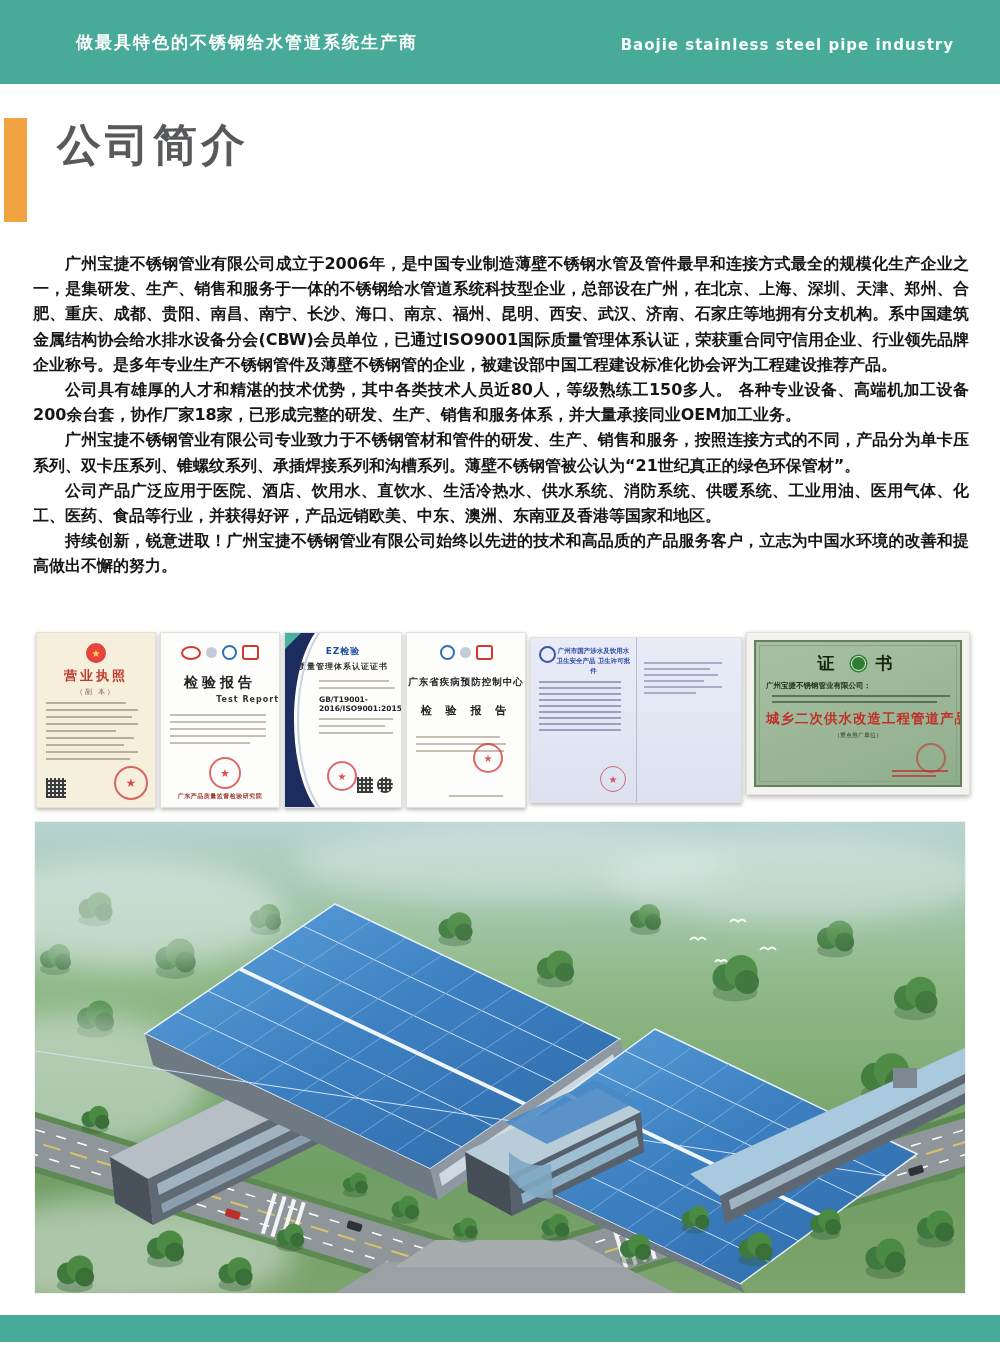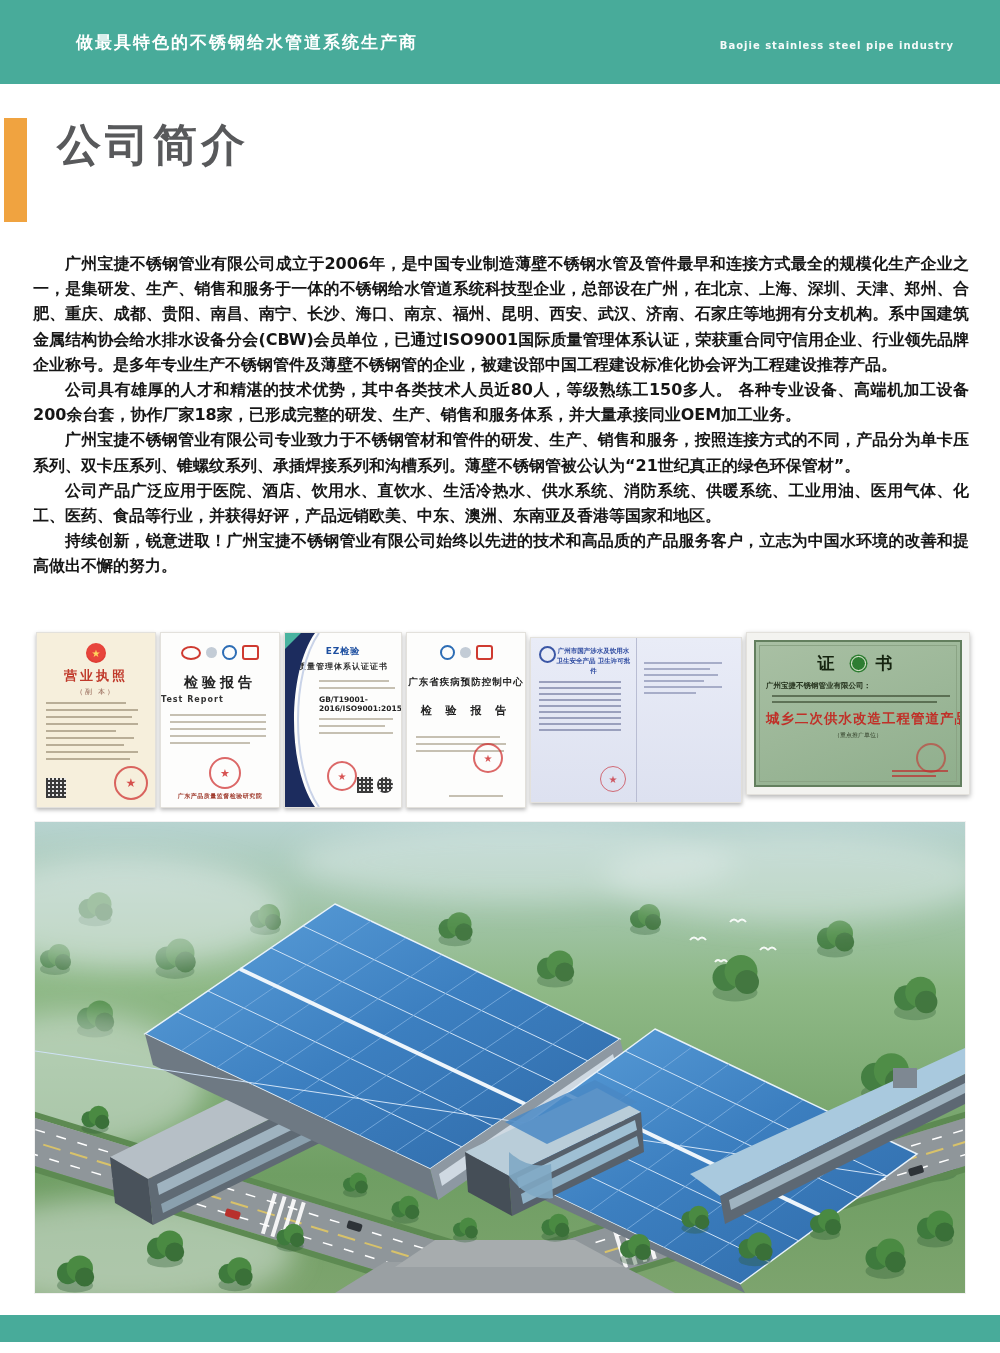--- a/index.html
+++ b/index.html
@@ -7,21 +7,21 @@
         font-family:"DejaVu Sans","Liberation Sans",sans-serif;}
 
   
   .top-bar{position:absolute;left:0;top:0;width:1000px;height:84px;background:#48ab9a;
            display:flex;align-items:center;justify-content:space-between;box-sizing:border-box;
            padding:0 46px 0 76px;}
   .slogan{color:#fff;font-weight:bold;font-size:17px;letter-spacing:2px;}
   .logo{text-align:center;color:#fff;margin-top:2px;}
   .logo-text{font-family:"DejaVu Serif","Liberation Serif",serif;font-size:33px;letter-spacing:2px;
              font-weight:600;line-height:1;}
-  .logo-tagline{font-size:10px;letter-spacing:1px;margin-top:4px;font-weight:600;opacity:.95;}
+  .logo-tagline{font-size:15px;letter-spacing:1px;margin-top:4px;font-weight:600;opacity:.95;}
 
   
   .accent-bar{position:absolute;left:4px;top:118px;width:23px;height:104px;background:#f0a340;}
   .zh-title{position:absolute;left:57px;top:120px;margin:0;font-size:44px;line-height:1.15;
             color:#58595b;font-weight:600;letter-spacing:4px;}
   .en-title{position:absolute;left:55px;top:184px;margin:0;font-size:39px;line-height:1.1;
             color:#3ebca4;font-weight:800;letter-spacing:1px;}
 
   
   .body-copy{position:absolute;left:33px;top:251px;width:936px;color:#161616;
@@ -51,21 +51,21 @@
 
   
   .cert-test{width:120px;height:176px;}
   .logo-row{display:flex;justify-content:center;gap:5px;margin-top:12px;align-items:center;}
   .lg{display:inline-block;}
   .lg-oval{width:16px;height:10px;border:2px solid #cf3a30;border-radius:50%;}
   .lg-circle-gray{width:11px;height:11px;border-radius:50%;background:#c3ccd6;}
   .lg-circle-blue{width:11px;height:11px;border-radius:50%;border:2px solid #2d6db5;}
   .lg-cma{width:13px;height:11px;border:2px solid #cf3a30;border-radius:3px;}
   .test-title{font-size:14px;font-weight:800;color:#222;text-align:center;letter-spacing:4px;margin-top:14px;}
-  .test-sub{font-size:8px;font-weight:700;color:#333;text-align:left;margin-top:3px;letter-spacing:1px;}
+  .test-sub{font-size:8px;font-weight:700;color:#333;text-align:right;margin-top:3px;letter-spacing:1px;}
   .test-footer{position:absolute;bottom:6px;width:100%;text-align:center;font-size:6px;color:#a03c2e;
                font-weight:700;letter-spacing:.5px;}
 
   
   .cert-iso{width:118px;height:176px;}
   .iso-corner{position:absolute;left:0;top:0;width:0;height:0;
               border-top:16px solid #49b3a0;border-right:16px solid transparent;}
   .iso-logo{text-align:center;font-size:9px;font-weight:800;color:#1d4fa0;margin-top:12px;letter-spacing:1px;}
   .iso-title{text-align:center;font-size:8px;font-weight:700;color:#333;margin-top:3px;letter-spacing:1px;}
   .iso-std{font-size:7.5px;font-weight:800;color:#222;margin:6px 16px 0;}

